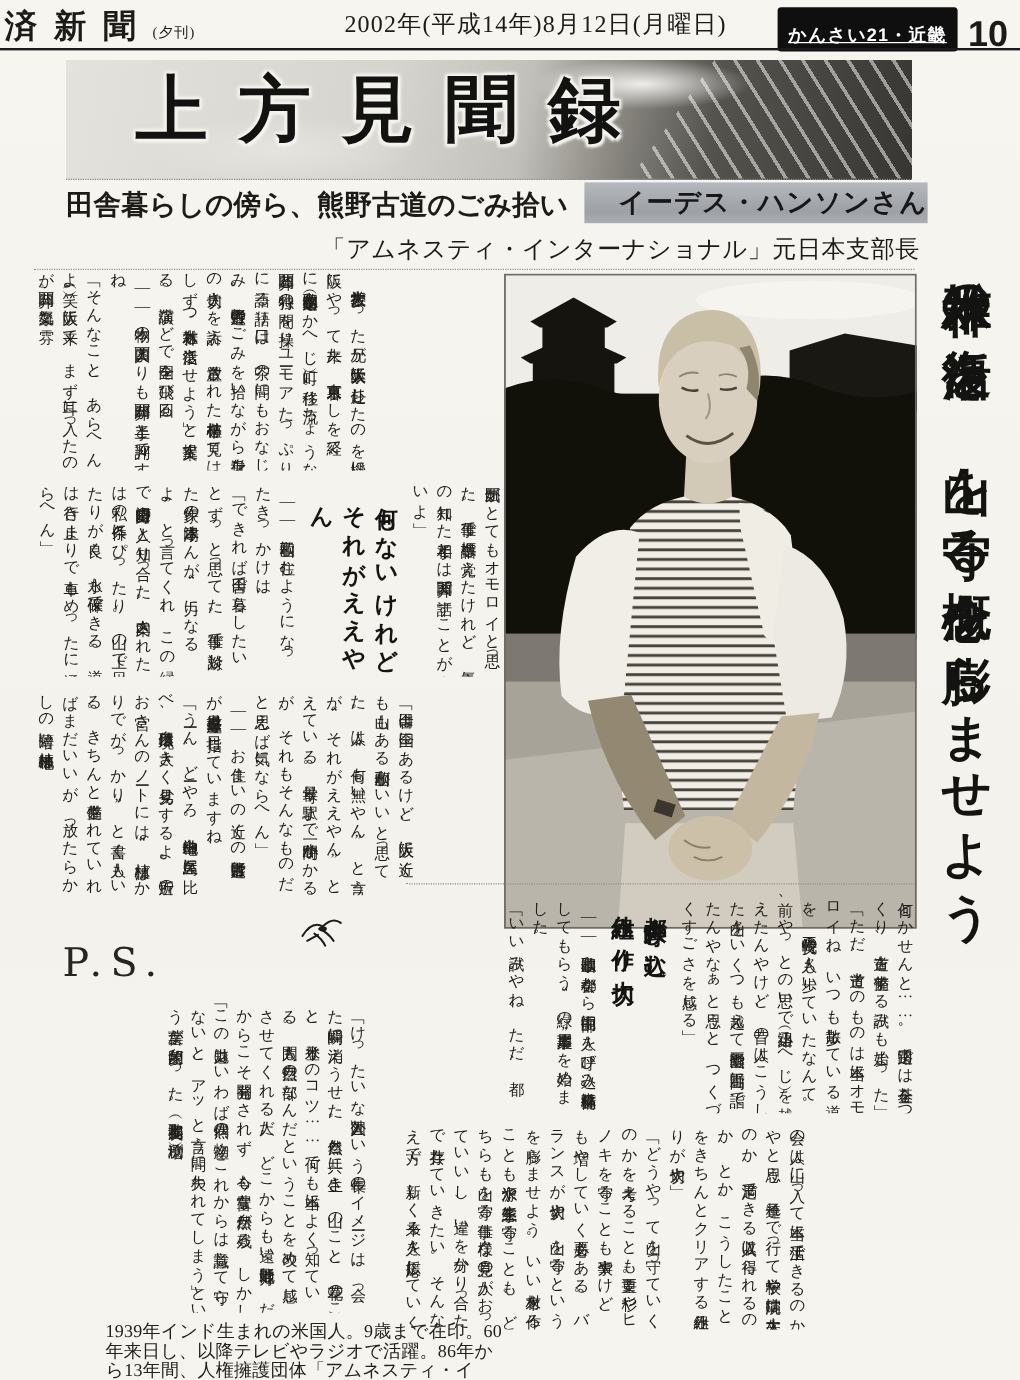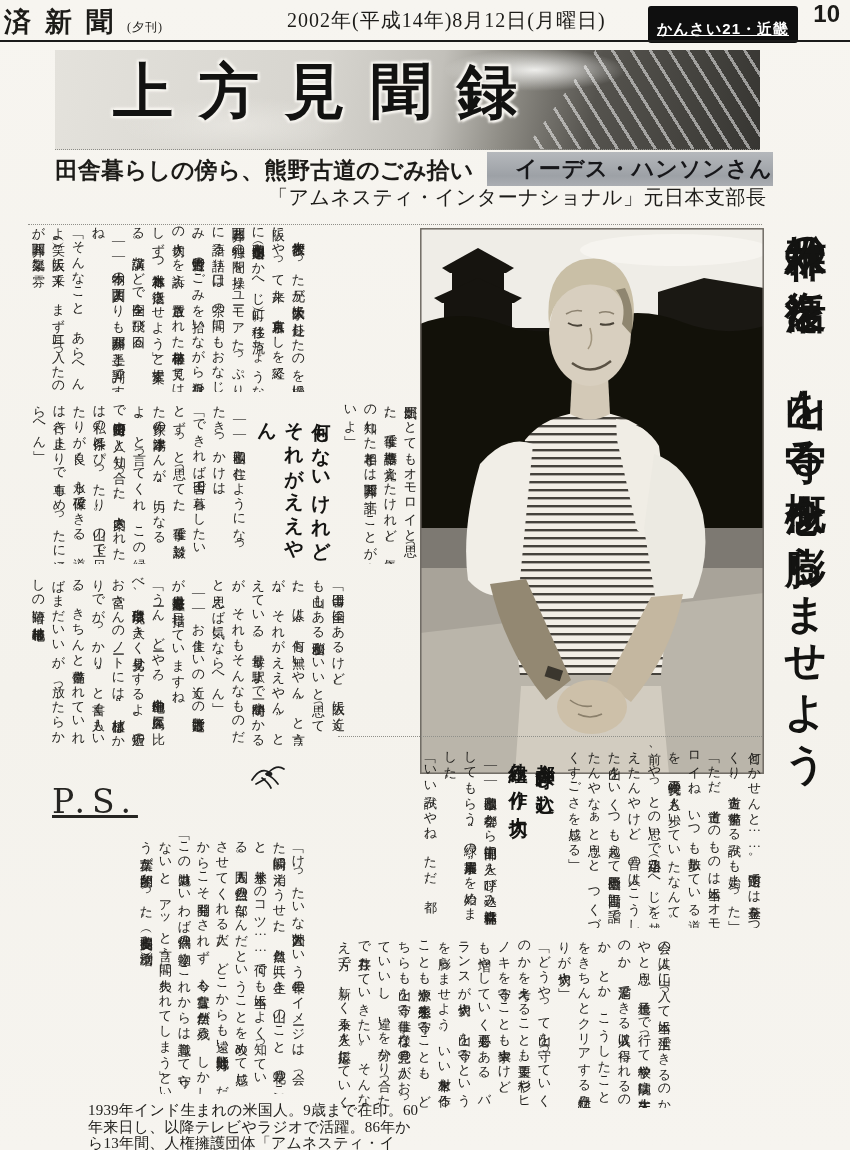--- a/index.html
+++ b/index.html
@@ -9,21 +9,21 @@
     font-family:"Liberation Serif","DejaVu Serif",serif;color:#1c1b18;
   }
   
   .masthead{position:absolute;left:0;top:0;width:850px;height:40px;}
   .paper-name{position:absolute;left:4px;top:4px;font-size:27px;font-weight:bold;letter-spacing:14px;}
   .edition{font-size:12px;letter-spacing:1px;font-weight:normal;}
   .issue-date{position:absolute;left:287px;top:7px;font-size:20px;letter-spacing:1px;}
   .region-badge{position:absolute;right:52px;top:6px;background:#0f0f0f;color:#fff;
     font-family:"Liberation Sans",sans-serif;font-size:15px;font-weight:bold;
     padding:14px 9px 4px;border-radius:3px;letter-spacing:1px;text-decoration:underline;}
-  .page-number{position:absolute;right:10px;top:0;font-size:24px;font-weight:bold;
+  .page-number{position:absolute;right:10px;top:12px;font-size:30px;font-weight:bold;
     font-family:"Liberation Sans",sans-serif;}
   .masthead-rule{position:absolute;left:0;top:40px;width:850px;height:2px;background:#1a1a1a;}
   
   .banner{position:absolute;left:55px;top:50px;width:705px;height:99px;overflow:hidden;
     background:
       radial-gradient(ellipse 130px 30px at 480px 20px, rgba(250,250,248,.9), rgba(250,250,248,0) 70%),
       radial-gradient(ellipse 160px 40px at 180px 75px, rgba(235,233,228,.7), rgba(235,233,228,0) 70%),
       linear-gradient(100deg,#e4e2dc 0%,#d6d4ce 38%,#c2c0ba 54%,#8e8c85 64%,#55534e 76%,#373632 100%);
     border-bottom:1px dotted #8b8b86;}
   .banner-streaks{position:absolute;right:0;top:0;width:235px;height:99px;
@@ -31,38 +31,38 @@
     clip-path:polygon(30% 0,100% 0,100% 100%,0 100%);}
   .banner-title{position:absolute;left:58px;top:2px;font-size:60px;font-weight:bold;
     letter-spacing:26px;color:#121211;
     text-shadow:0 0 5px #f5f3ee,2px 2px 2px #f5f3ee,-2px -2px 2px #f5f3ee,2px -2px 2px #f5f3ee,-2px 2px 2px #f5f3ee;}
   
   .headline-main{position:absolute;left:55px;top:155px;font-size:23px;font-weight:bold;letter-spacing:0px;}
   .name-badge{position:absolute;left:487px;top:152px;width:258px;height:34px;
     background:linear-gradient(180deg,#b5b8bc 0%,#9da1a6 70%,#aaadb2 100%);
     display:flex;align-items:center;justify-content:center;
     font-size:22px;font-weight:bold;letter-spacing:1px;color:#17171a;padding-left:28px;}
-  .headline-sub{position:absolute;left:268px;top:184px;font-size:20px;letter-spacing:.5px;}
+  .headline-sub{position:absolute;left:268px;top:194px;font-size:20px;letter-spacing:.5px;}
   .rule-dotted{position:absolute;border-top:1px dotted #90908a;}
   
   .side-headline{position:absolute;left:762px;top:202px;width:88px;height:930px;
     writing-mode:vertical-rl;text-orientation:upright;
     font-size:41px;font-weight:bold;letter-spacing:2.5px;line-height:88px;color:#131311;}
   
   .vtext{writing-mode:vertical-rl;text-orientation:upright;white-space:pre-line;
     font-size:13px;line-height:20px;letter-spacing:.5px;color:#201f1c;overflow:hidden;}
   .band{position:absolute;overflow:hidden;}
   .band-flex{display:flex;flex-direction:row-reverse;align-items:stretch;}
   .band-flex .vtext{height:100%;}
   .subhead{writing-mode:vertical-rl;text-orientation:upright;white-space:pre-line;
     font-size:19px;font-weight:bold;line-height:27px;letter-spacing:2px;
     margin-top:12px;padding:0 5px;color:#141412;}
   
   .ps-heading{position:absolute;left:52px;top:782px;font-size:33px;letter-spacing:7px;
-    font-family:"DejaVu Serif",serif;color:#262522;text-decoration:underline;}
+    font-family:"DejaVu Serif",serif;color:#262522;}
   .ps-text{position:absolute;left:56px;top:832px;width:252px;height:262px;line-height:19px;}
   
   .photo{position:absolute;left:420px;top:228px;width:344px;height:546px;}
   
   .bird{position:absolute;left:248px;top:758px;width:40px;height:34px;}
   
   .caption{position:absolute;left:88px;top:1102px;width:678px;display:flex;gap:19px;}
   .caption div{width:331px;font-size:15px;line-height:16.5px;letter-spacing:.2px;color:#22211e;}
 </style>
 </head>

